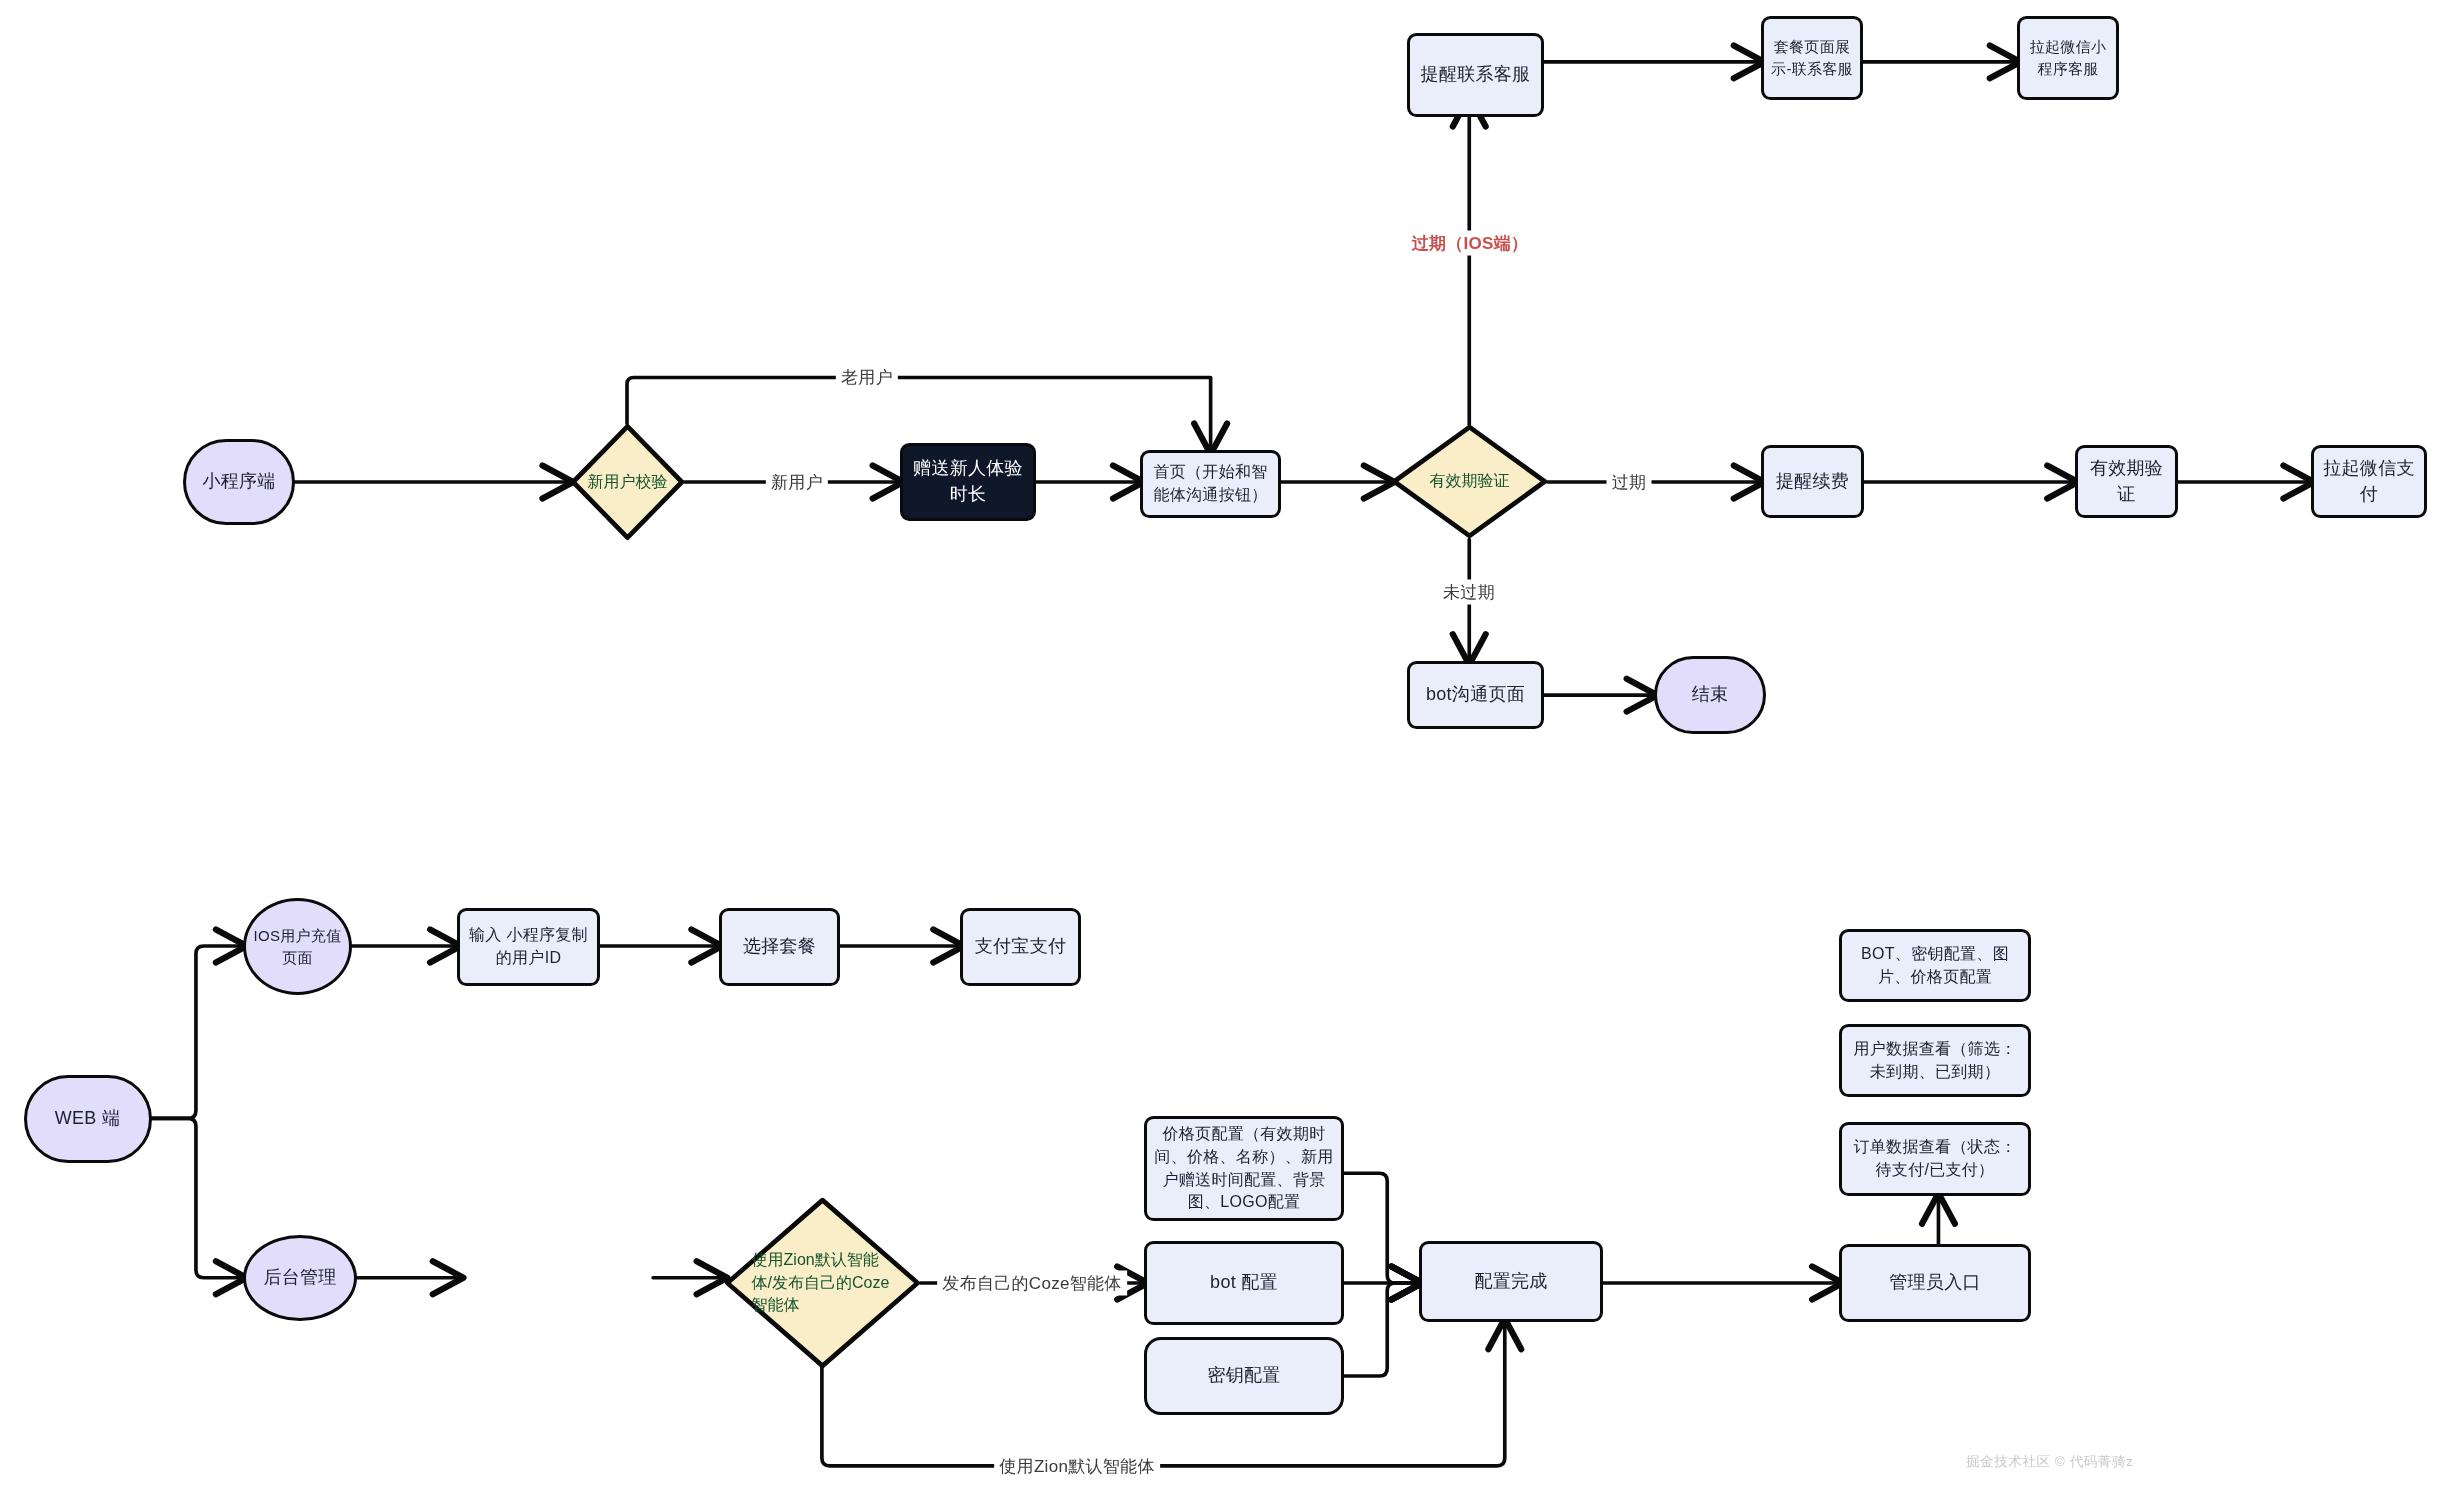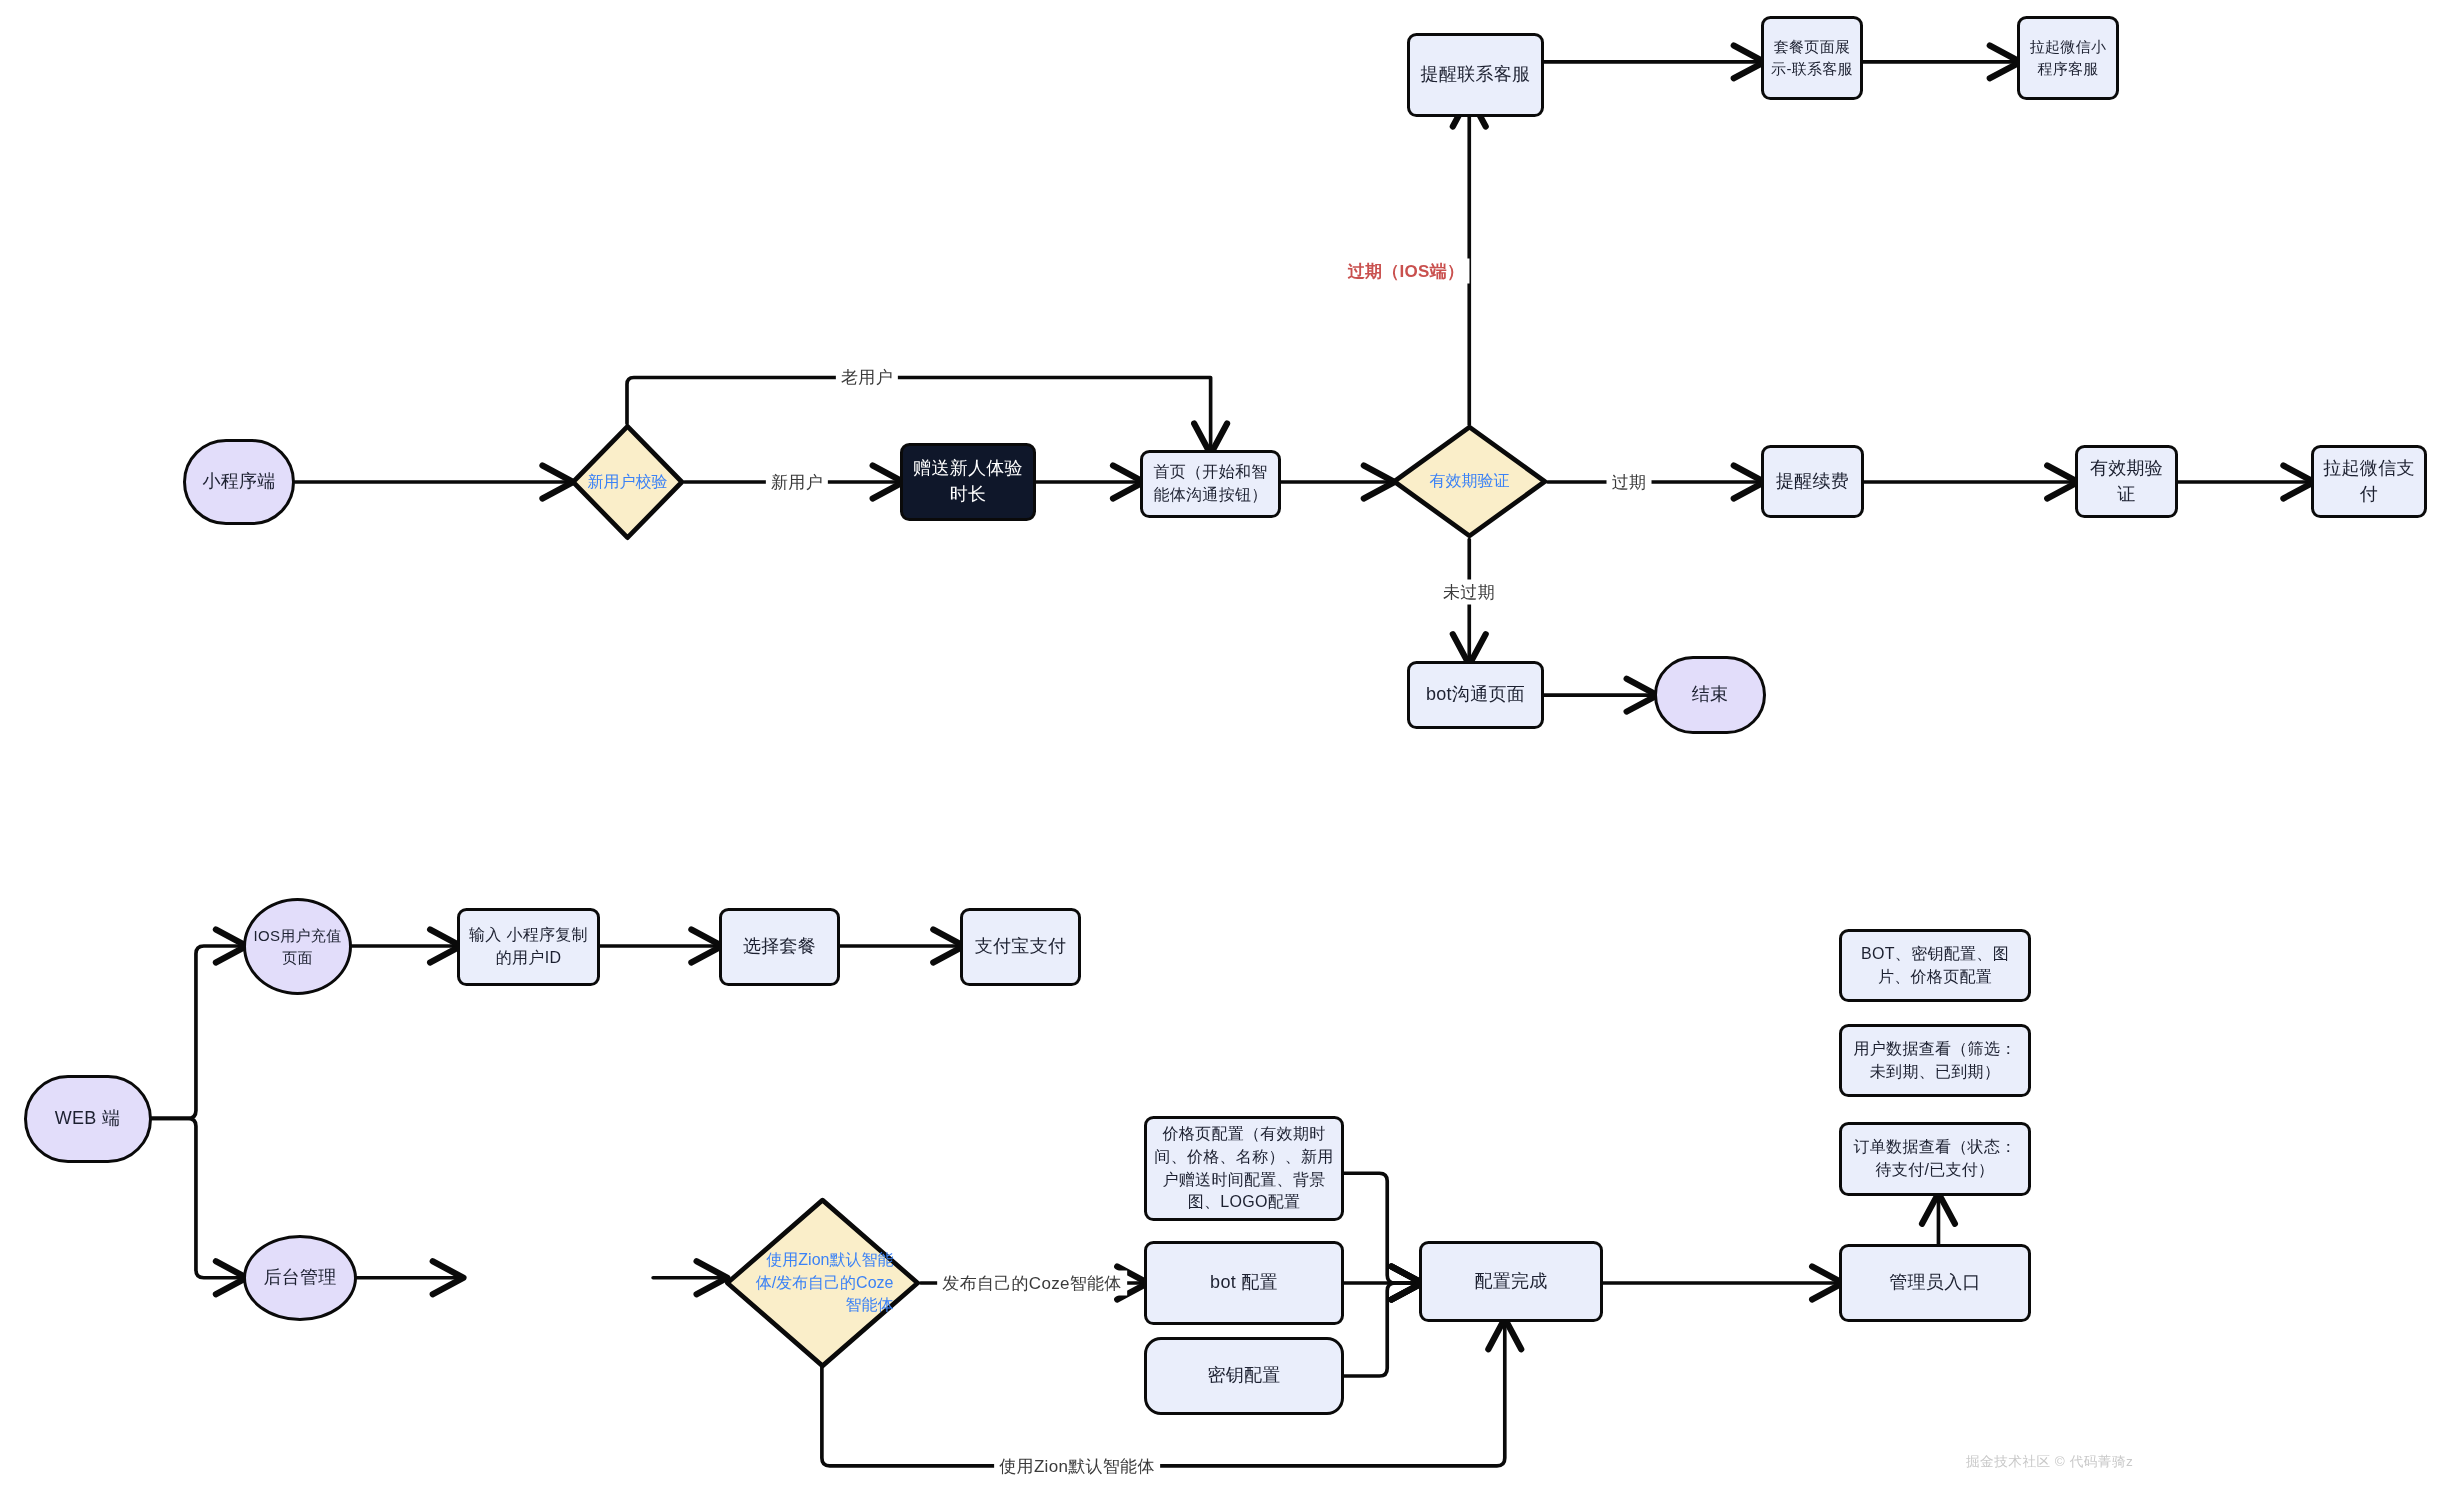--- a/index.html
+++ b/index.html
@@ -7,21 +7,21 @@
   body{font-family:"Liberation Sans","DejaVu Sans",sans-serif;}
   #stage{position:relative;width:2462px;height:1499px;background:#fff;overflow:hidden;}
   #edges{position:absolute;left:0;top:0;width:2462px;height:1499px;}
   .node{position:absolute;box-sizing:border-box;display:flex;align-items:center;justify-content:center;text-align:center;color:#1c2030;border:3.7px solid #0a0a0a;background:#eaeefb;line-height:1.42;padding:3.1px 5.2px;font-size:18px;letter-spacing:0.3px;}
   .rect{border-radius:9.4px;}
   .terminal{background:#e2ddfa;border-radius:50%/50%;}
   .terminal.pill{border-radius:84px;}
   .danger{background:#0f172a;color:#fff;border-radius:9.4px;}
   .diamond-wrap{position:absolute;}
   .diamond-wrap svg{position:absolute;left:0;top:0;}
-  .diamond-label{position:absolute;left:0;top:0;width:100%;height:100%;display:flex;align-items:center;justify-content:center;text-align:right;color:#3b82f6;font-size:18px;line-height:1.42;padding:0 14%;box-sizing:border-box;}
+  .diamond-label{position:absolute;left:0;top:0;width:100%;height:100%;display:flex;align-items:center;justify-content:center;text-align:left;color:#14532d;font-size:18px;line-height:1.42;padding:0 14%;box-sizing:border-box;}
   .edge-label{position:absolute;color:#3a3a3a;font-size:17px;background:#fff;padding:1px 5.2px;white-space:nowrap;transform:translate(-50%,-50%);letter-spacing:0.3px;}
   .edge-label.alert{color:#c9504e;font-weight:bold;}
   .watermark{position:absolute;color:#c9c9c9;font-size:13.6px;white-space:nowrap;letter-spacing:0.5px;}
   .sm{font-size:16px;}
   .xs{font-size:15px;}
 </style>
 </head>
 <body>
 
 <div id="stage">
@@ -150,21 +150,21 @@
   <div class="node rect" style="left:1407px;top:661px;width:137px;height:68px;">
     <span>bot沟通页面</span>
   </div>
 
   <div class="node terminal pill" style="left:1654px;top:656px;width:112px;height:78px;">
     <span>结束</span>
   </div>
 
   <div class="edge-label" style="left:867px;top:377px;"><span>老用户</span></div>
   <div class="edge-label" style="left:797px;top:482px;"><span>新用户</span></div>
-  <div class="edge-label alert" style="left:1406px;top:243px;margin-top:28px;"><span>过期（IOS端）</span></div>
+  <div class="edge-label alert" style="left:1470px;top:243px;"><span>过期（IOS端）</span></div>
   <div class="edge-label" style="left:1629px;top:482px;"><span>过期</span></div>
   <div class="edge-label" style="left:1469px;top:592px;"><span>未过期</span></div>
 
   <div class="node terminal pill" style="left:23.5px;top:1075px;width:128px;height:88px;">
     <span>WEB 端</span>
   </div>
 
   <div class="node terminal" style="left:243px;top:898px;width:109px;height:97px;">
     <span class="xs">IOS用户充值页面</span>
   </div>

